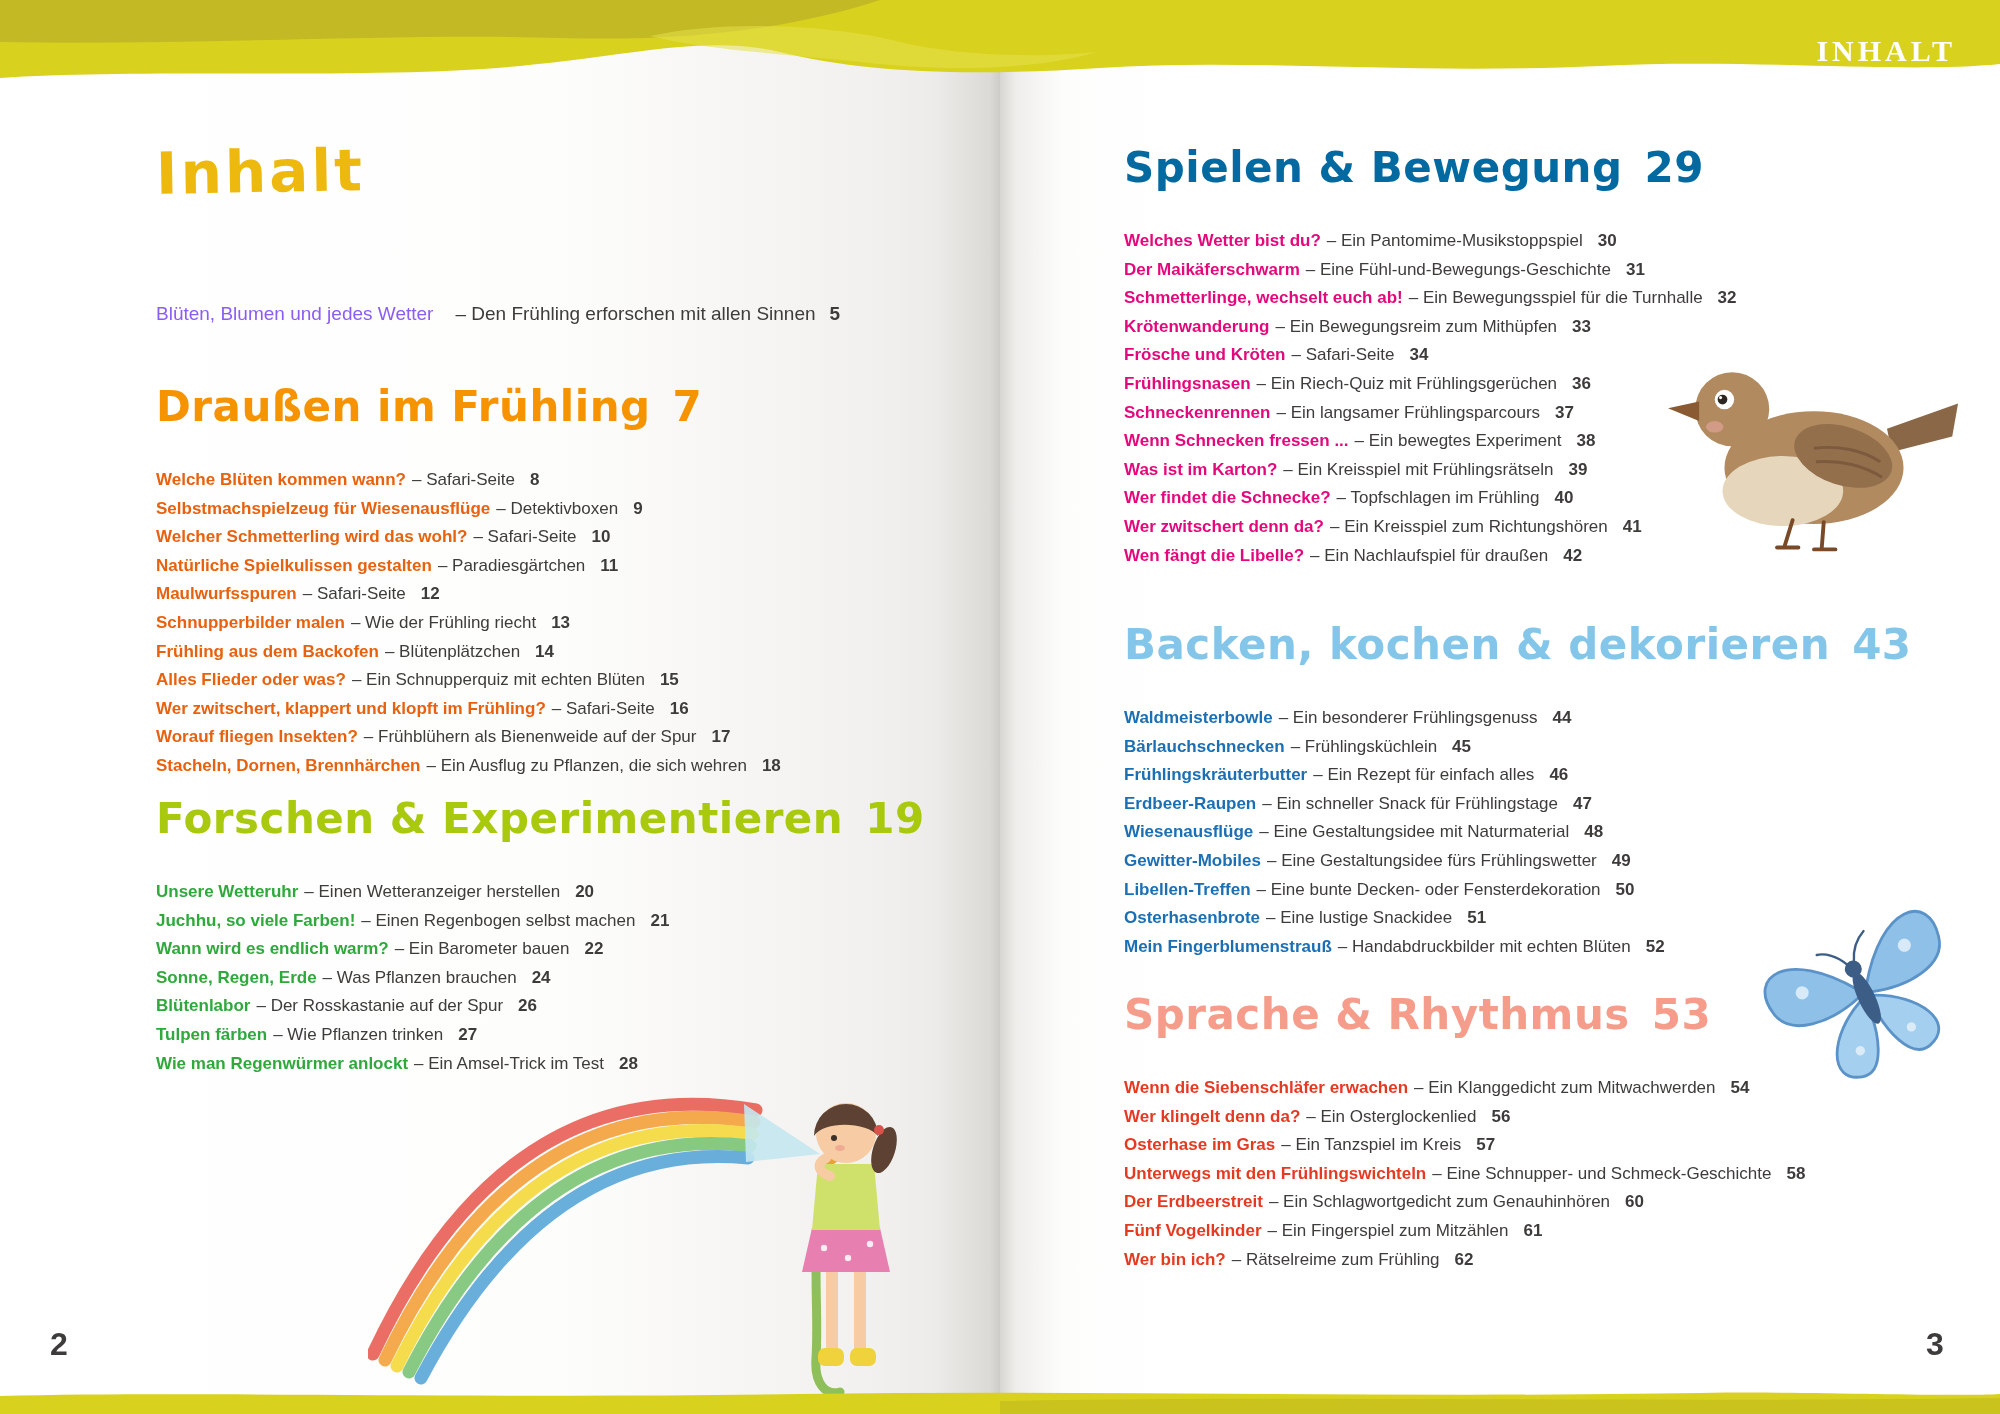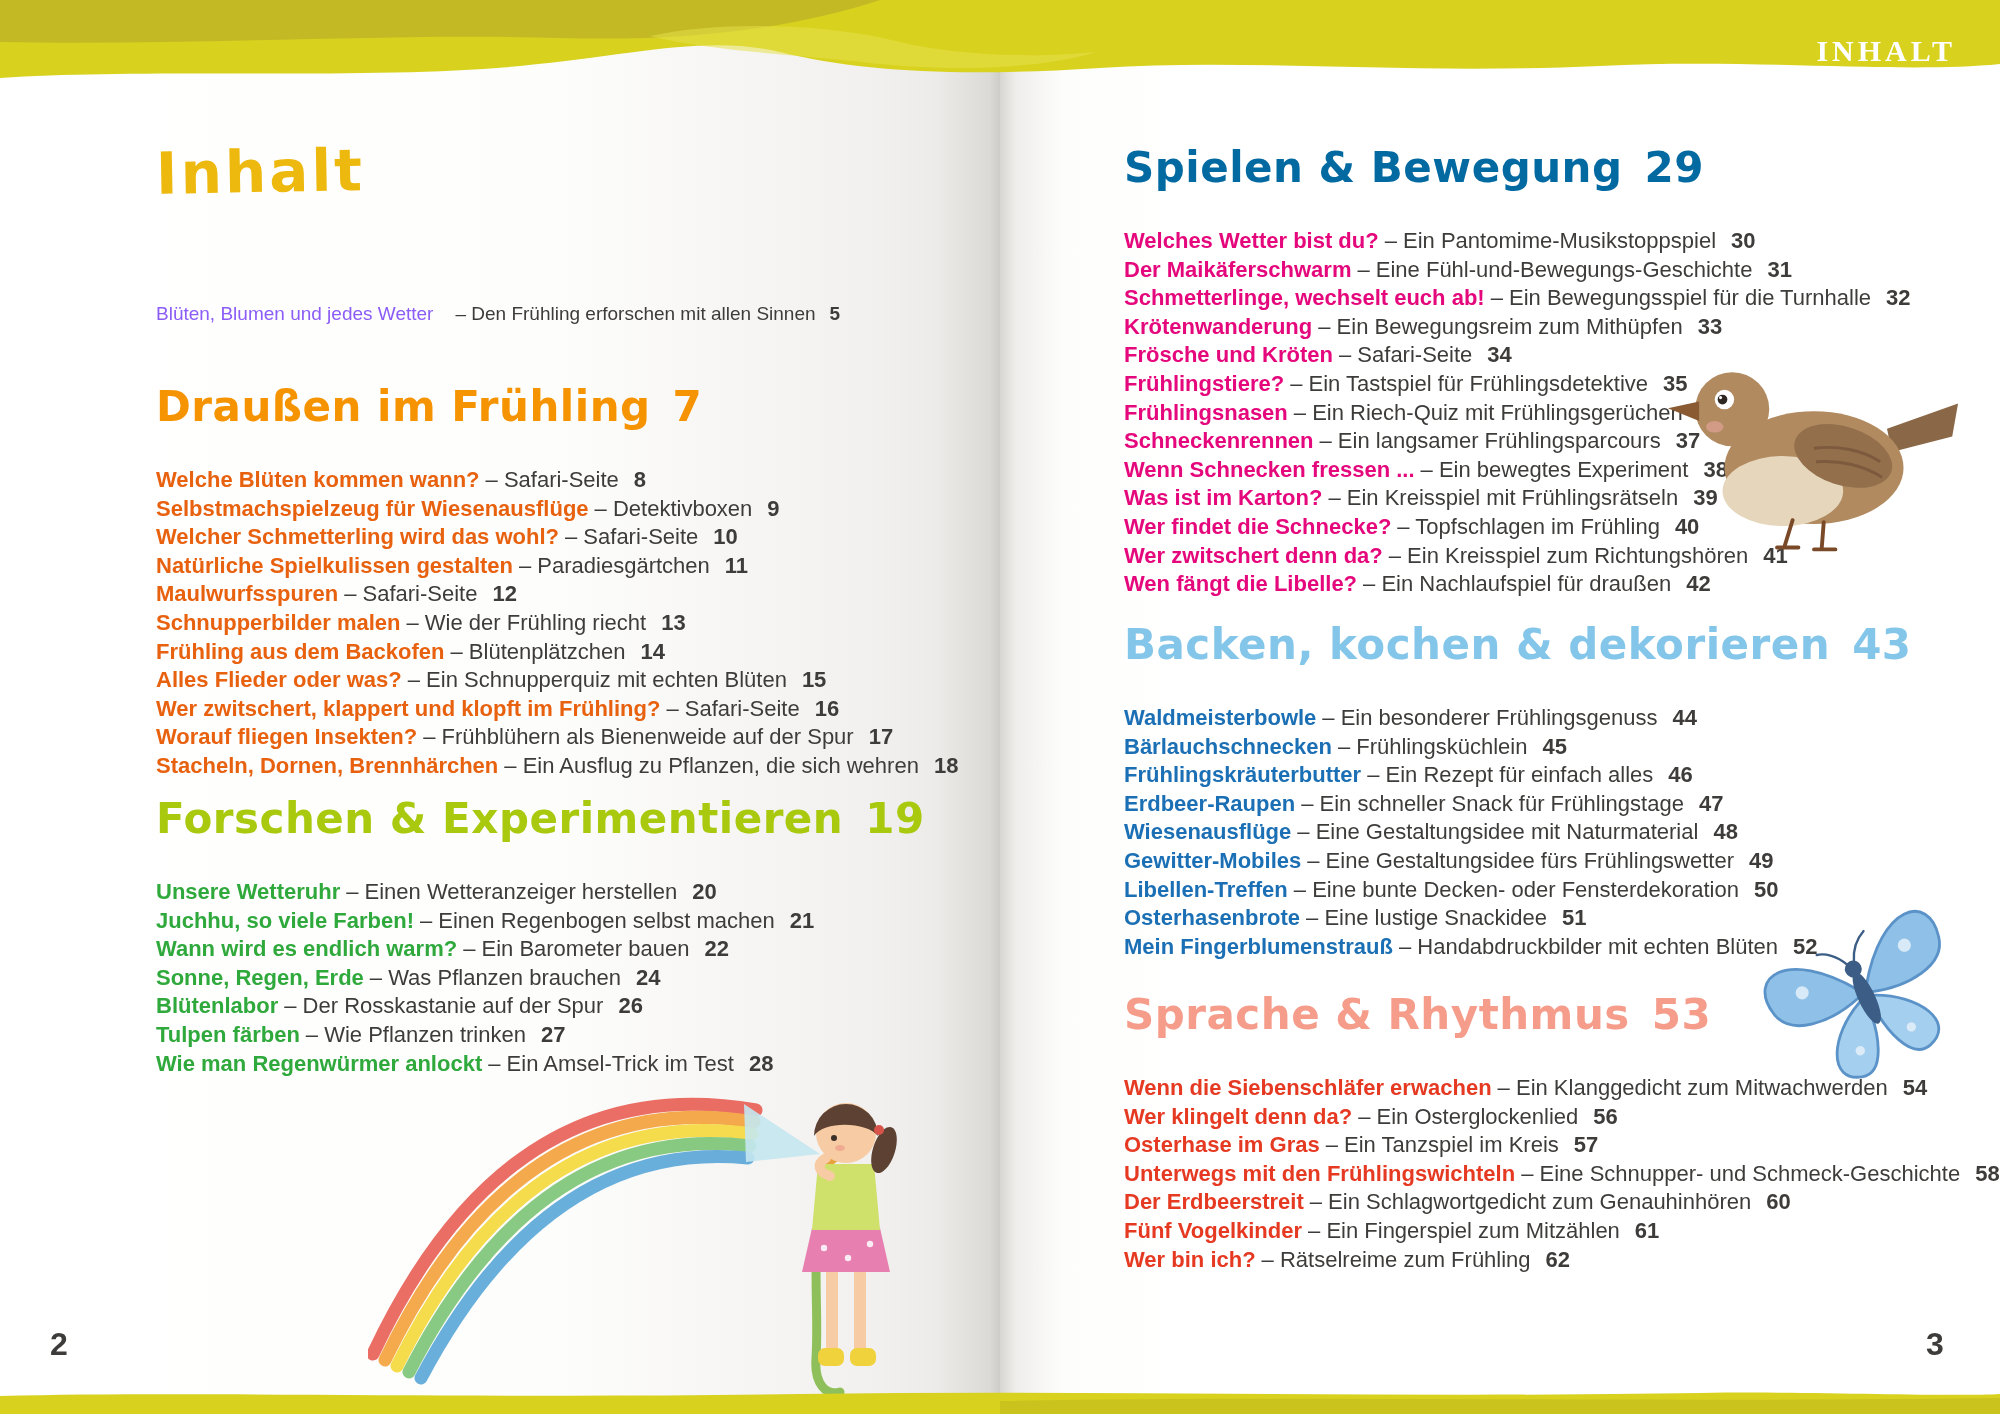--- a/index.html
+++ b/index.html
@@ -44,21 +44,21 @@
   .sec-r0{left:1124px;top:145px;width:860px;}
   .sec-r1{left:1124px;top:622px;width:860px;}
   .sec-r2{left:1124px;top:992px;width:860px;}
   .sec-heading{
     font-family:"DejaVu Sans","Liberation Sans",sans-serif;
     font-size:42px;line-height:46px;font-weight:800;letter-spacing:0.5px;
     margin:0 0 36px 0;white-space:nowrap;
   }
   .sec-page{margin-left:22px;}
   ul.entries{list-style:none;margin:0;padding:0;}
-  li.entry{font-size:22px;line-height:28.6px;white-space:nowrap;}
+  li.entry{font-size:17px;line-height:28.6px;white-space:nowrap;}
   .e-title{font-weight:700;margin-right:6px;}
   .e-desc{color:#3d3c3a;}
   .e-page{font-weight:700;color:#3d3c3a;margin-left:15px;}
   
   .folio{position:absolute;font-size:32px;font-weight:700;color:#3d3c3a;}
   .folio-left{left:50px;top:1326px;}
   .folio-right{left:1926px;top:1326px;}
   
   .illus{position:absolute;pointer-events:none;}
   .illus-girl{left:368px;top:1058px;width:540px;height:340px;}
@@ -110,21 +110,20 @@
     </div>
 
   <div class="section sec-r0">
       <div class="sec-heading" style="color: #0369a1;"><span class="sec-title">Spielen &amp; Bewegung</span><span class="sec-page">29</span></div>
       <ul class="entries">
         <li class="entry"><span class="e-title" style="color: rgb(229, 7, 124);">Welches Wetter bist du?</span><span class="e-desc">– Ein Pantomime-Musikstoppspiel</span><span class="e-page">30</span></li>
         <li class="entry"><span class="e-title" style="color: rgb(229, 7, 124);">Der Maikäferschwarm</span><span class="e-desc">– Eine Fühl-und-Bewegungs-Geschichte</span><span class="e-page">31</span></li>
         <li class="entry"><span class="e-title" style="color: rgb(229, 7, 124);">Schmetterlinge, wechselt euch ab!</span><span class="e-desc">– Ein Bewegungsspiel für die Turnhalle</span><span class="e-page">32</span></li>
         <li class="entry"><span class="e-title" style="color: rgb(229, 7, 124);">Krötenwanderung</span><span class="e-desc">– Ein Bewegungsreim zum Mithüpfen</span><span class="e-page">33</span></li>
         <li class="entry"><span class="e-title" style="color: rgb(229, 7, 124);">Frösche und Kröten</span><span class="e-desc">– Safari-Seite</span><span class="e-page">34</span></li>
-        <li class="entry"><span class="e-title" style="color: rgb(229, 7, 124);">Frühlingstiere?</span><span class="e-desc">– Ein Tastspiel für Frühlingsdetektive</span><span class="e-page">35</span></li>
         <li class="entry"><span class="e-title" style="color: rgb(229, 7, 124);">Frühlingsnasen</span><span class="e-desc">– Ein Riech-Quiz mit Frühlingsgerüchen</span><span class="e-page">36</span></li>
         <li class="entry"><span class="e-title" style="color: rgb(229, 7, 124);">Schneckenrennen</span><span class="e-desc">– Ein langsamer Frühlingsparcours</span><span class="e-page">37</span></li>
         <li class="entry"><span class="e-title" style="color: rgb(229, 7, 124);">Wenn Schnecken fressen ...</span><span class="e-desc">– Ein bewegtes Experiment</span><span class="e-page">38</span></li>
         <li class="entry"><span class="e-title" style="color: rgb(229, 7, 124);">Was ist im Karton?</span><span class="e-desc">– Ein Kreisspiel mit Frühlingsrätseln</span><span class="e-page">39</span></li>
         <li class="entry"><span class="e-title" style="color: rgb(229, 7, 124);">Wer findet die Schnecke?</span><span class="e-desc">– Topfschlagen im Frühling</span><span class="e-page">40</span></li>
         <li class="entry"><span class="e-title" style="color: rgb(229, 7, 124);">Wer zwitschert denn da?</span><span class="e-desc">– Ein Kreisspiel zum Richtungshören</span><span class="e-page">41</span></li>
         <li class="entry"><span class="e-title" style="color: rgb(229, 7, 124);">Wen fängt die Libelle?</span><span class="e-desc">– Ein Nachlaufspiel für draußen</span><span class="e-page">42</span></li>
       </ul>
     </div>
   <div class="section sec-r1">

